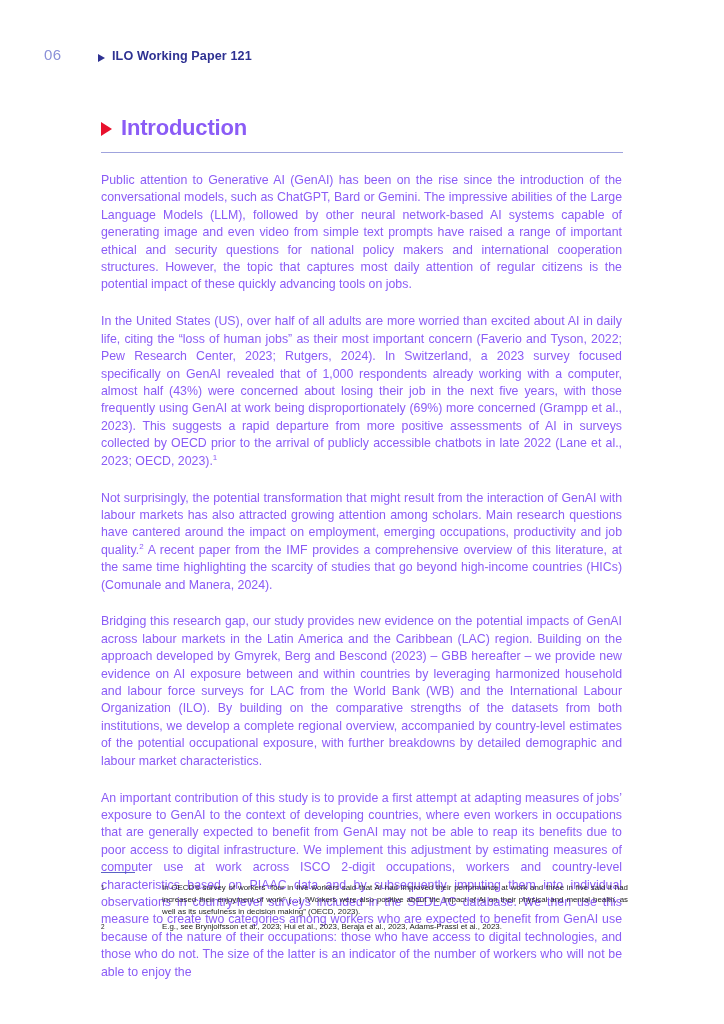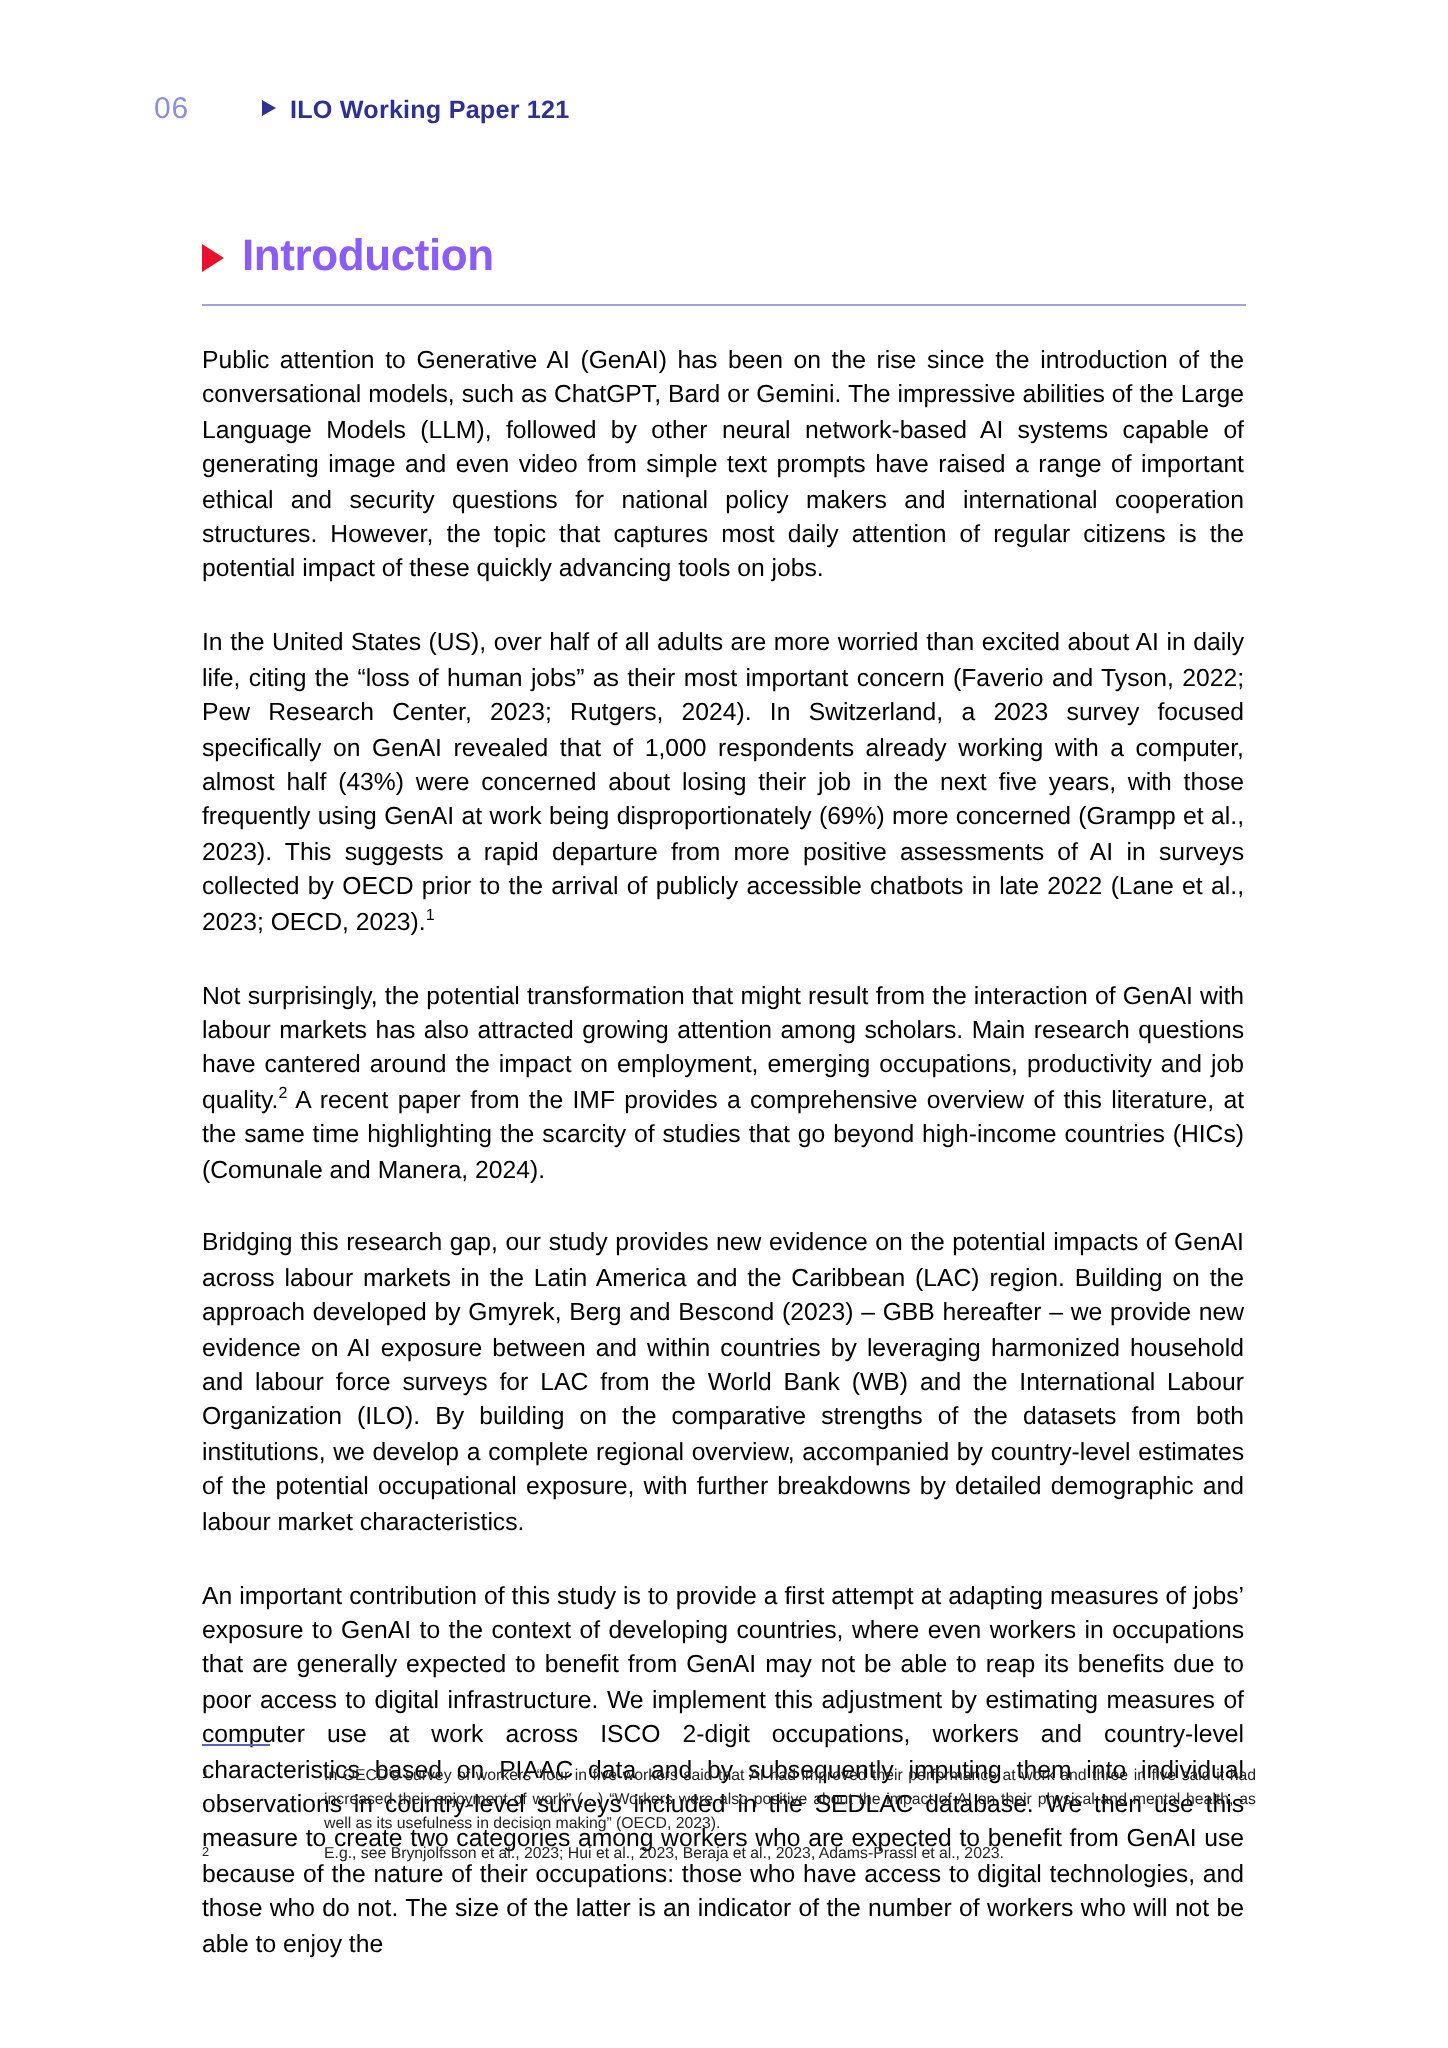--- a/index.html
+++ b/index.html
@@ -22,23 +22,22 @@
     background: #ffffff;
   }
 
   
   .running-header {
     position: absolute;
     top: 46px;
     left: 44px;
     right: 44px;
     display: flex;
-    align-items: center;
+    align-items: flex-end;
     font-size: 13.5px;
-    margin-left: 33px;
   }
   .folio {
     color: #8a90d8;
     font-size: 15px;
     letter-spacing: 0.4px;
     width: 54px;
   }
   .header-mark {
     display: inline-block;
     width: 0;
@@ -98,21 +97,21 @@
     top: 172px;
     left: 101px;
     width: 521px;
   }
   .body-copy p {
     margin: 0 0 19.5px 0;
     font-size: 12.35px;
     line-height: 17.4px;
     text-align: justify;
     text-justify: inter-word;
-    color: #000000;
+    color: #8b5cf6;
     hyphens: manual;
   }
   .body-copy p:last-child {
     margin-bottom: 0;
   }
   sup {
     font-size: 8px;
     vertical-align: super;
     line-height: 0;
   }

